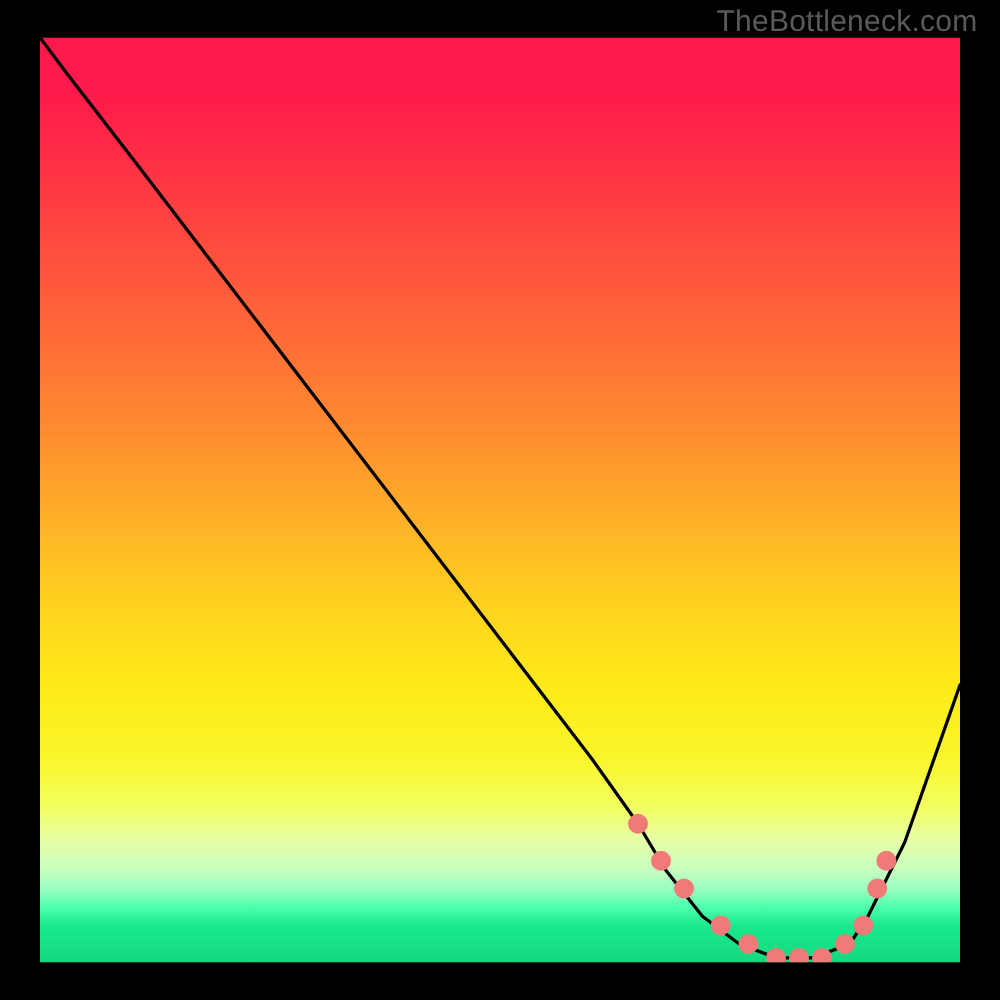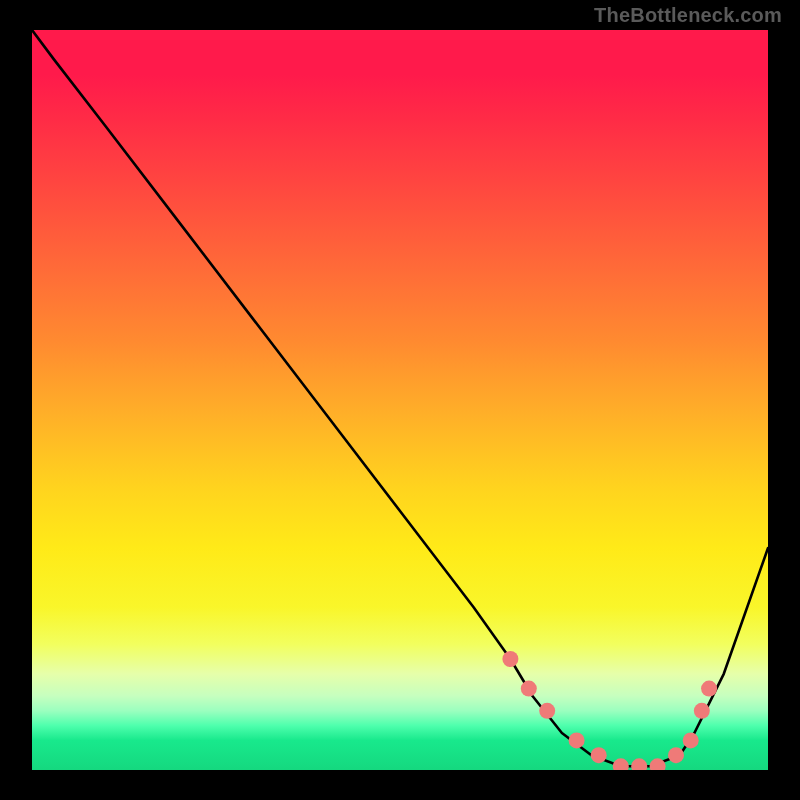--- a/index.html
+++ b/index.html
@@ -14,22 +14,22 @@
   .frame {
     position: relative;
     width: 800px;
     height: 800px;
     background: #000;
   }
   .watermark {
     position: absolute;
     top: 4px;
     right: 18px;
-    font-size: 20px;
-    font-weight: bold;
+    font-size: 24px;
+    font-weight: normal;
     color: #5a5a5a;
     letter-spacing: 0.2px;
     z-index: 10;
     margin-left: 48px;
   }
   .plot-area {
     position: absolute;
     left: 32px;
     top: 30px;
     width: 736px;   

